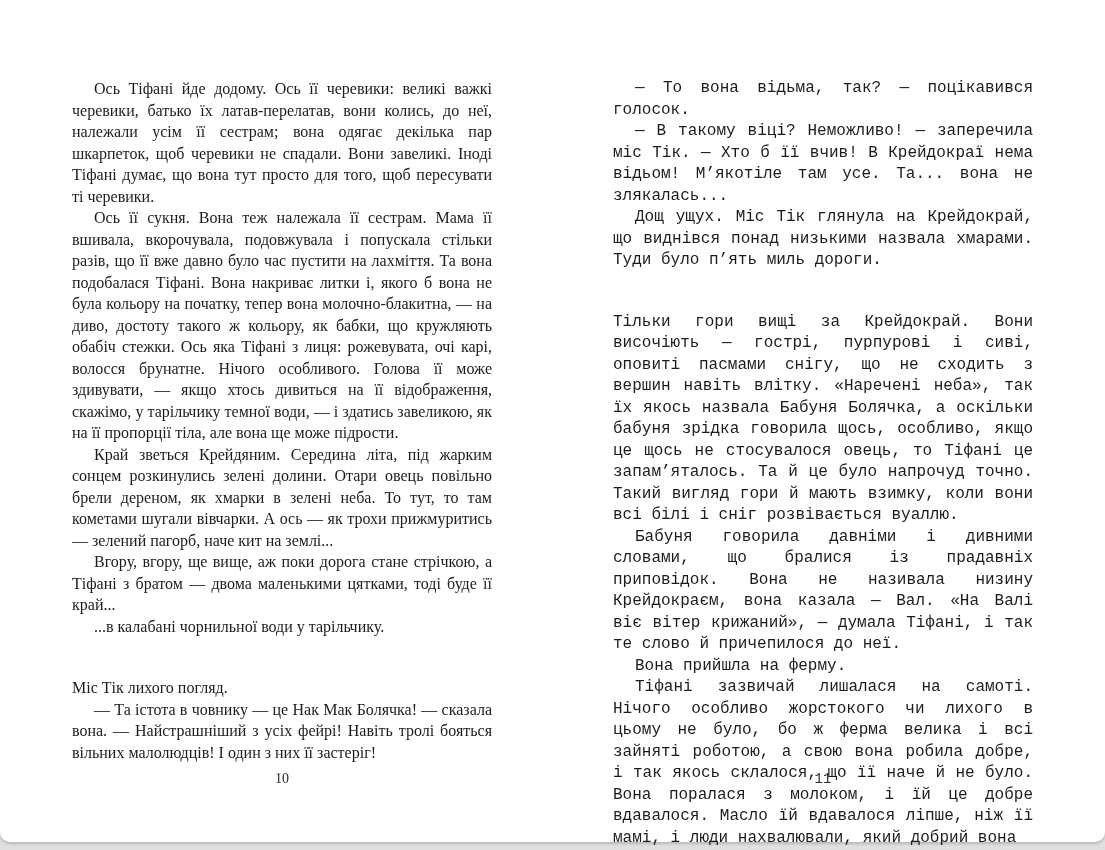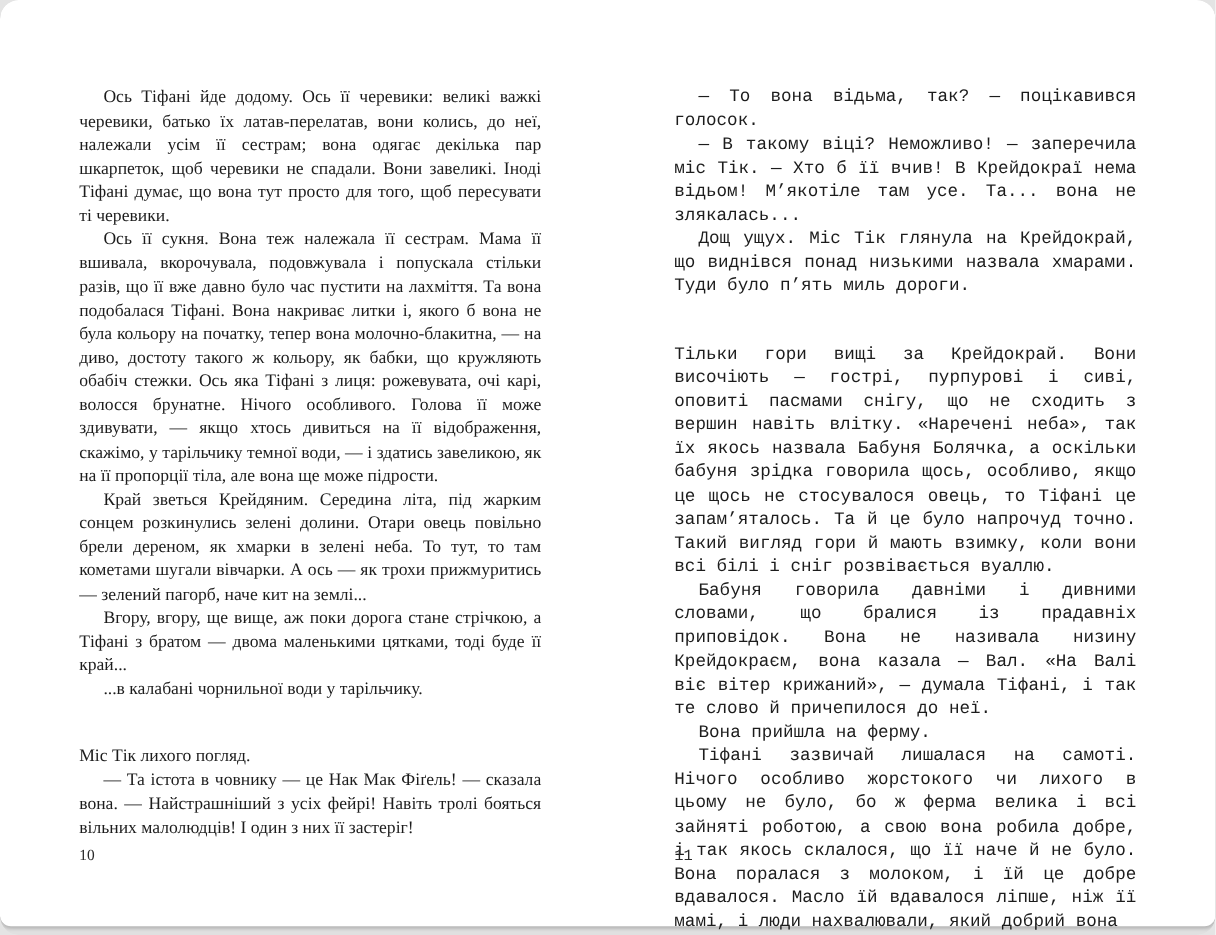--- a/index.html
+++ b/index.html
@@ -1,15 +1,15 @@
 <!DOCTYPE html>
 <html lang="uk"><head>
 <meta charset="utf-8">
 <style>
-  * { margin: 0; padding: 0; box-sizing: border-box; border-radius: 17px; }
+  * { margin: 0; padding: 0; box-sizing: border-box; }
   html, body {
     width: 1105px;
     height: 850px;
     font-family: "Liberation Serif", serif;
     background: #e4e4e4;
   }
   .spread {
     position: relative;
     width: 1105px;
     height: 850px;
@@ -42,40 +42,40 @@
     text-align: justify;
     color: #1c1c1c;
   }
   .text-block p.indent { text-indent: 22px; }
   .text-block p.scene-break { margin-top: 40px; }
   .page-number {
     position: absolute;
     bottom: 55px;
     left: 0;
     width: 100%;
-    text-align: left;
+    text-align: center;
     font-size: 14px;
     color: #2a2a2a;
   }
 </style>
 </head>
 <body>
 
 <div class="spread">
   <div class="page-surface">
 
     <section class="page page-left">
       <div class="text-block">
         <p class="indent">Ось Тіфані йде додому. Ось її черевики: великі важкі черевики, батько їх латав-перелатав, вони колись, до неї, належали усім її сестрам; вона одягає декілька пар шкарпеток, щоб черевики не спадали. Вони завеликі. Іноді Тіфані думає, що вона тут просто для того, щоб пересувати ті черевики.</p>
         <p class="indent">Ось її сукня. Вона теж належала її сестрам. Мама її вшивала, вкорочувала, подовжувала і попускала стільки разів, що її вже давно було час пустити на лахміття. Та вона подобалася Тіфані. Вона накриває литки і, якого б вона не була кольору на початку, тепер вона молочно-блакитна, — на диво, достоту такого ж кольору, як бабки, що кружляють обабіч стежки. Ось яка Тіфані з лиця: рожевувата, очі карі, волосся брунатне. Нічого особливого. Голова її може здивувати, — якщо хтось дивиться на її відображення, скажімо, у тарільчику темної води, — і здатись завеликою, як на її пропорції тіла, але вона ще може підрости.</p>
         <p class="indent">Край зветься Крейдяним. Середина літа, під жарким сонцем розкинулись зелені долини. Отари овець повільно брели дереном, як хмарки в зелені неба. То тут, то там кометами шугали вівчарки. А ось — як трохи прижмуритись — зелений пагорб, наче кит на землі...</p>
         <p class="indent">Вгору, вгору, ще вище, аж поки дорога стане стрічкою, а Тіфані з братом — двома маленькими цятками, тоді буде її край...</p>
         <p class="indent">...в калабані чорнильної води у тарільчику.</p>
         <p class="scene-break">Міс Тік лихого погляд.</p>
-        <p class="indent">— Та істота в човнику — це Нак Мак Фіґель! — сказала вона. — Найстрашніший з усіх фейрі! Навіть тролі бояться вільних малолюдців! І один з них її застеріг!</p>
+        <p class="indent">— Та істота в човнику — це Нак Мак Болячка! — сказала вона. — Найстрашніший з усіх фейрі! Навіть тролі бояться вільних малолюдців! І один з них її застеріг!</p>
       </div>
       <div class="page-number">10</div>
     </section>
 
     <section class="page page-right">
       <div class="text-block">
         <p class="indent">— То вона відьма, так? — поцікавився голосок.</p>
         <p class="indent">— В такому віці? Неможливо! — заперечила міс Тік. — Хто б її вчив! В Крейдокраї нема відьом! М’якотіле там усе. Та... вона не злякалась...</p>
         <p class="indent">Дощ ущух. Міс Тік глянула на Крейдокрай, що виднівся понад низькими назвала хмарами. Туди було п’ять миль дороги.</p>
         <p class="scene-break">Тільки гори вищі за Крейдокрай. Вони височіють — гострі, пурпурові і сиві, оповиті пасмами снігу, що не сходить з вершин навіть влітку. «Наречені неба», так їх якось назвала Бабуня Болячка, а оскільки бабуня зрідка говорила щось, особливо, якщо це щось не стосувалося овець, то Тіфані це запам’яталось. Та й це було напрочуд точно. Такий вигляд гори й мають взимку, коли вони всі білі і сніг розвівається вуаллю.</p>

